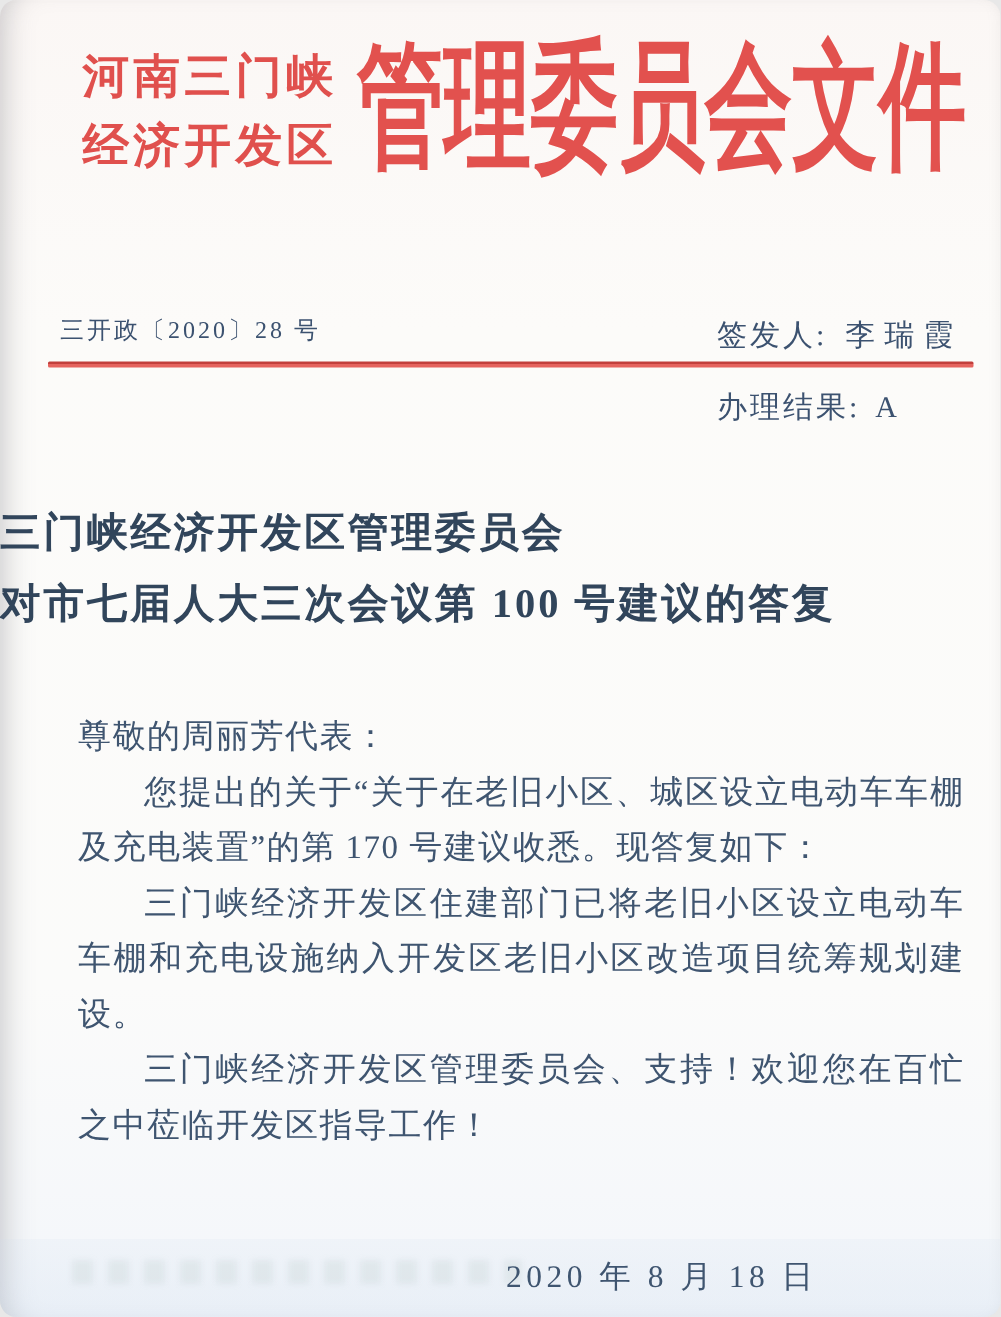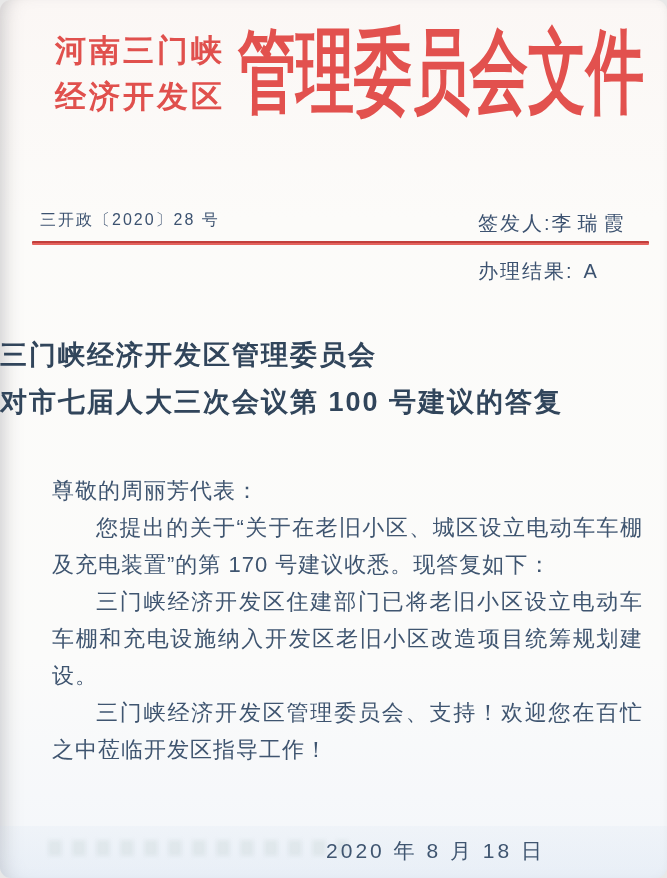--- a/index.html
+++ b/index.html
@@ -3,21 +3,21 @@
 <meta charset="utf-8">
 <style>
   html,body{margin:0;padding:0;background:#e8e8e8;}
   .page{
     position:relative;
     width:667px;height:878px;
     margin:0 auto;
     background:linear-gradient(180deg,#fbf7f5 0%,#fcfbf9 25%,#fbfbfa 75%,#f3f6fa 100%);
     box-shadow:inset 16px 0 20px -14px rgba(110,110,118,.38), inset -6px 0 10px -8px rgba(150,150,150,.18);
     overflow:hidden;
-    font-family:Liberation Sans, sans-serif;
+    font-family:Liberation Serif, serif;
     border-radius:11px;
   }
   
   .org-block{
     position:absolute;left:55px;top:28px;
     color:#e0504d;font-weight:bold;font-size:31px;line-height:46px;
     letter-spacing:3px;white-space:nowrap;
   }
   .big-title{
     position:absolute;left:238px;top:26px;
@@ -27,21 +27,21 @@
   }
   
   .doc-number{
     position:absolute;left:40px;top:210px;
     font-size:16px;color:#3c5270;letter-spacing:2px;white-space:nowrap;
   }
   .signer{
     position:absolute;left:478px;top:210px;
     font-size:20px;color:#3c5270;letter-spacing:2px;white-space:nowrap;
   }
-  .signer .name{margin-left:0;letter-spacing:6px;}
+  .signer .name{margin-left:12px;letter-spacing:6px;}
   .red-rule{
     position:absolute;left:32px;right:18px;top:241px;height:4px;
     background:linear-gradient(180deg,#c23f3c 0%,#c23f3c 38%,#e5635e 38%,#e5635e 100%);
     border-radius:1px;
   }
   .result{
     position:absolute;left:478px;top:258px;
     font-size:20px;color:#3c5270;letter-spacing:2px;white-space:nowrap;
   }
   .result .value{margin-left:10px;}

